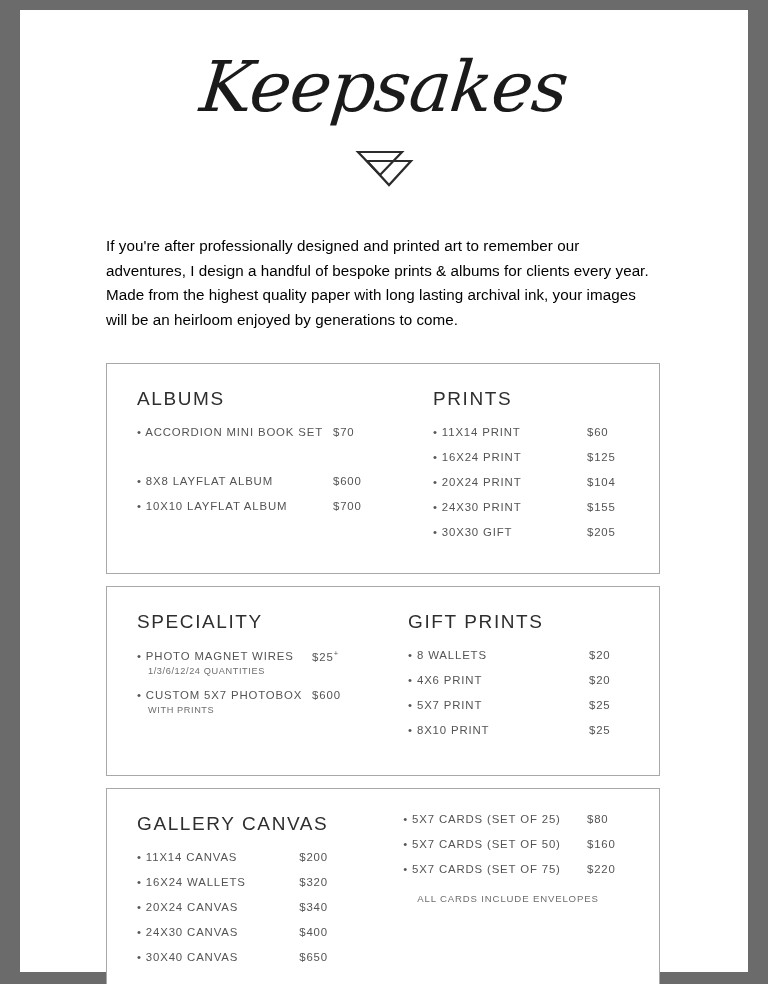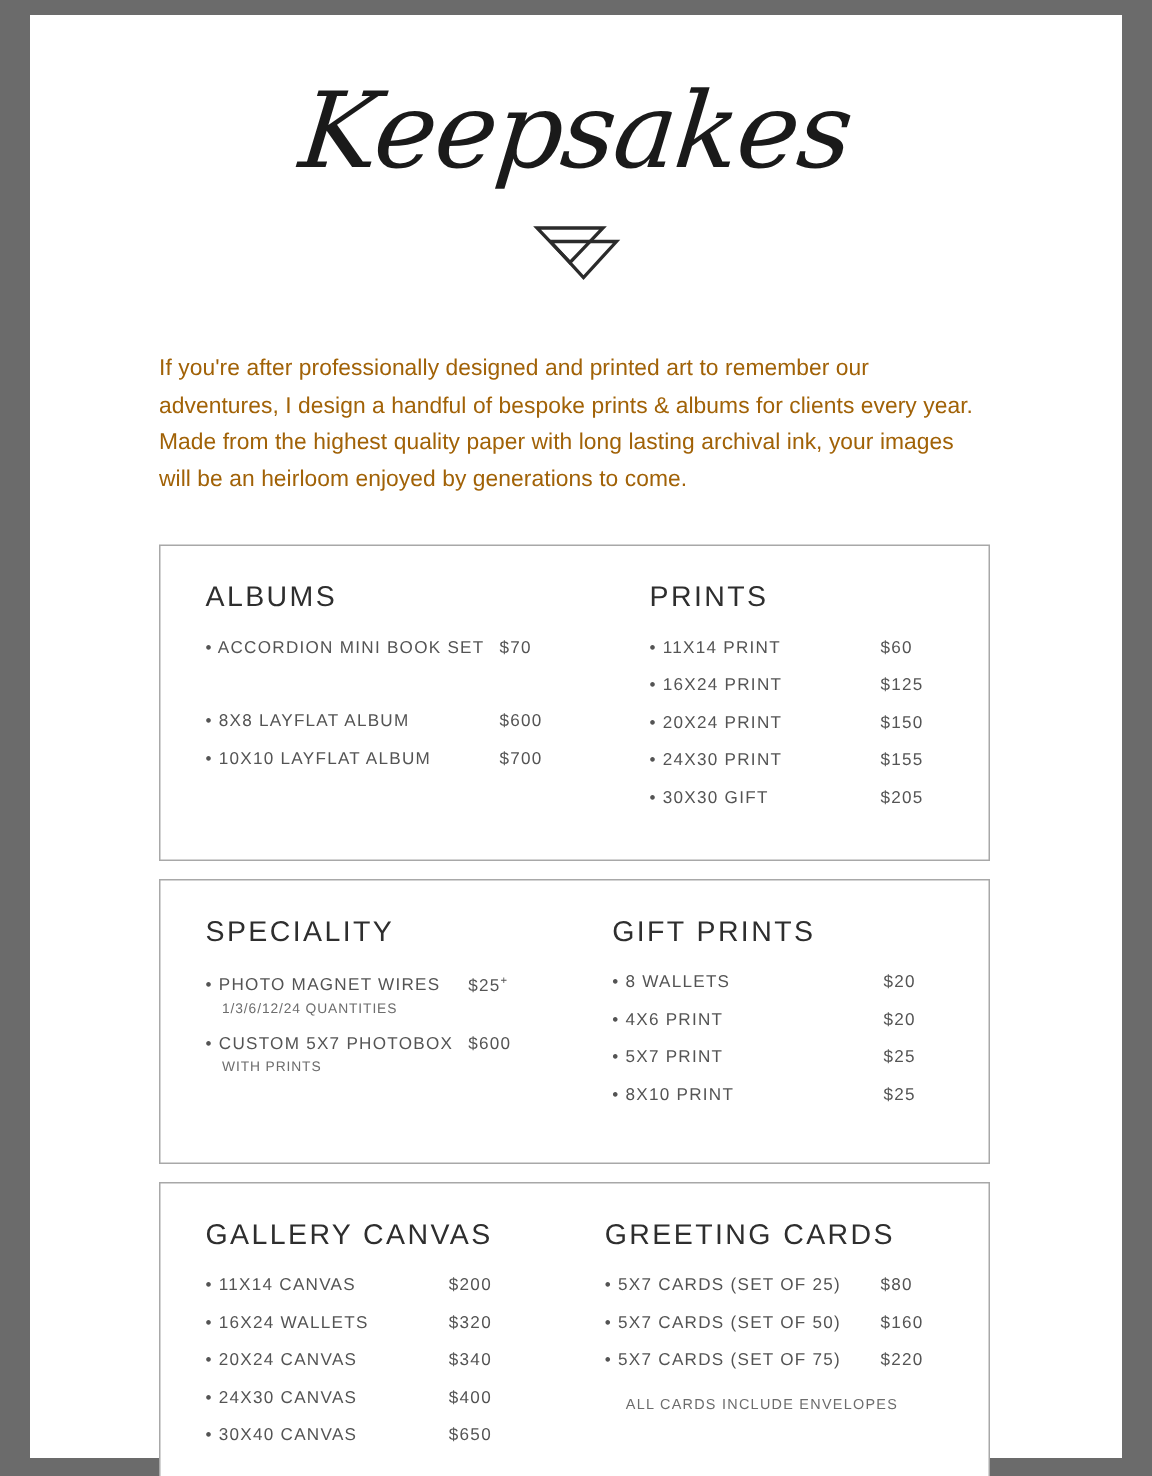--- a/index.html
+++ b/index.html
@@ -46,21 +46,21 @@
     display: flex;
     justify-content: center;
     margin-top: 26px;
   }
 
   
   .intro {
     margin: 44px 88px 0 86px;
     font-size: 15.2px;
     line-height: 1.62;
-    color: #a16207;
+    color: #000000;
     letter-spacing: 0.05px;
   }
 
   
   .boxes { margin-top: 30px; }
 
   .box {
     position: relative;
     margin: 0 88px 12px 86px;
     border: 1.5px solid #a8a8a8;
@@ -183,21 +183,21 @@
               <span class="price">$60</span>
             </div>
             <div class="row">
               <span class="label">• 16X24 PRINT</span>
               <span class="spacer"></span>
               <span class="price">$125</span>
             </div>
             <div class="row">
               <span class="label">• 20X24 PRINT</span>
               <span class="spacer"></span>
-              <span class="price">$150</span>
+              <span class="price">$104</span>
             </div>
             <div class="row">
               <span class="label">• 24X30 PRINT</span>
               <span class="spacer"></span>
               <span class="price">$155</span>
             </div>
             <div class="row">
               <span class="label">• 30X30 GIFT</span>
               <span class="spacer"></span>
               <span class="price">$205</span>
@@ -279,21 +279,20 @@
             </div>
             <div class="row">
               <span class="label">• 30X40 CANVAS</span>
               <span class="spacer"></span>
               <span class="price">$650</span>
             </div>
           </div>
         </div>
 
         <div class="col right w-cards">
-          <div class="col-title">GREETING CARDS</div>
           <div class="rows">
             <div class="row">
               <span class="label">• 5X7 CARDS (SET OF 25)</span>
               <span class="spacer"></span>
               <span class="price">$80</span>
             </div>
             <div class="row">
               <span class="label">• 5X7 CARDS (SET OF 50)</span>
               <span class="spacer"></span>
               <span class="price">$160</span>

